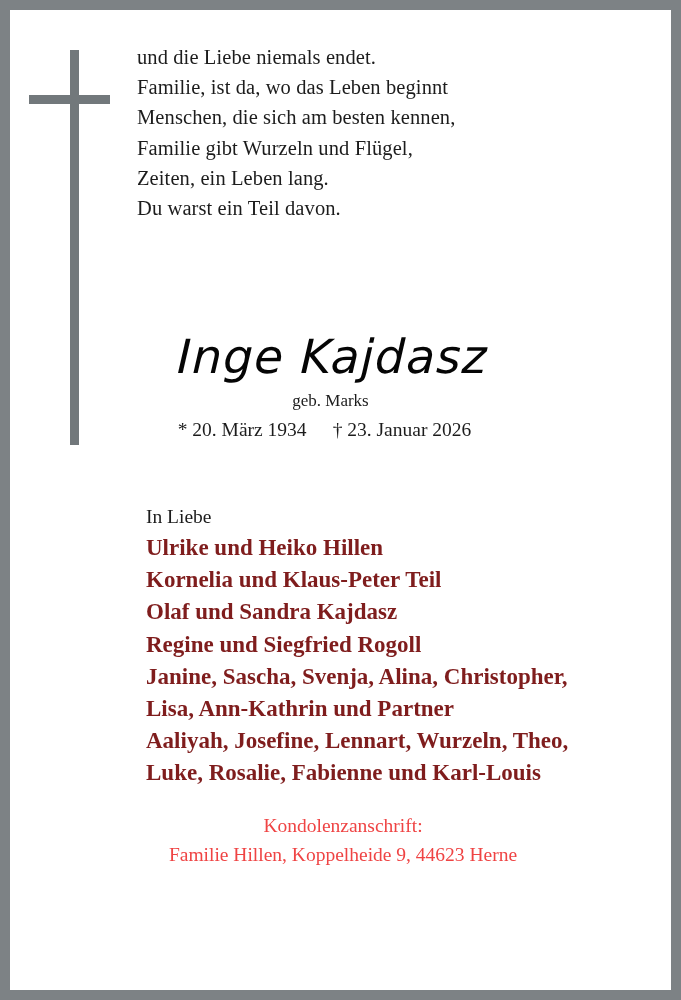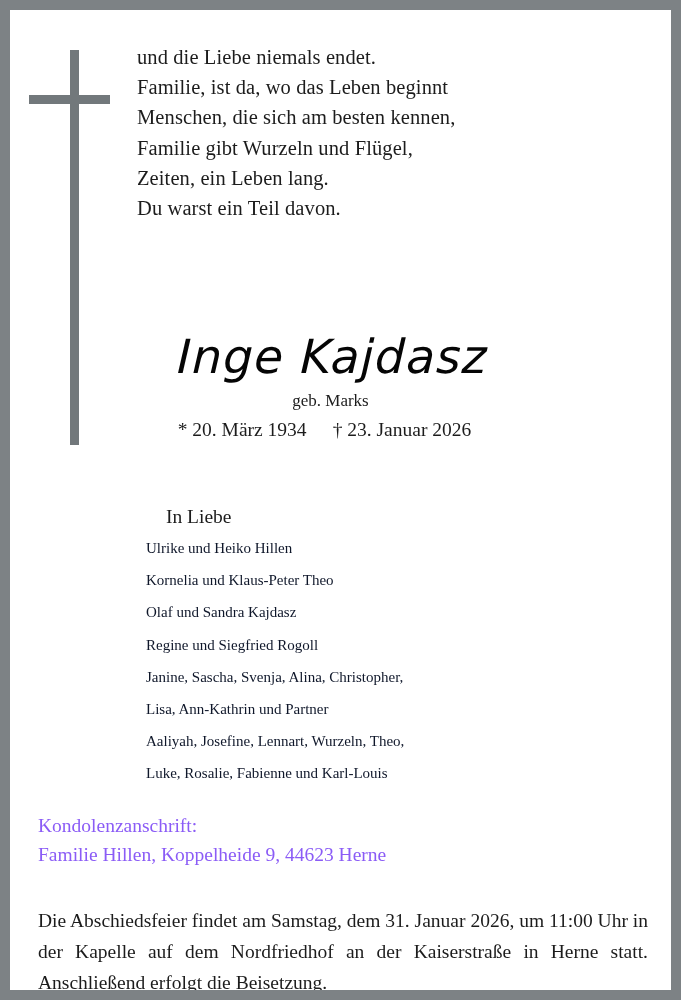--- a/index.html
+++ b/index.html
@@ -112,42 +112,42 @@
     position: absolute;
     left: 136px;
     top: 492px;
     width: 520px;
   }
   .mourn-intro {
     font-size: 19.5px;
     line-height: 30px;
     color: #1c1c1c;
     white-space: nowrap;
-    margin-left: 20px;
   }
   .mourn-name {
-    font-size: 15px;
+    font-size: 23px;
     line-height: 32.2px;
-    font-weight: normal;
-    color: #0f172a;
+    font-weight: bold;
+    color: #7f1d1d;
     white-space: nowrap;
   }
 
   
   .address {
     position: absolute;
     left: 28px;
     top: 801px;
     width: 610px;
   }
   .address-line {
     font-size: 19.5px;
     line-height: 29px;
-    color: #8b5cf6;
-    white-space: nowrap;
+    color: #ef4444;
+    white-space: nowrap;
+    text-align: center;
   }
 
   
   .service {
     position: absolute;
     left: 28px;
     top: 895px;
     width: 610px;
   }
   .service-text {
@@ -181,32 +181,29 @@
 
     <div class="name-block">
       <div class="deceased-name">Inge Kajdasz</div>
       <div class="maiden-name">geb. Marks</div>
       <div class="dates"><span>* 20. März 1934</span><span class="gap"></span><span>† 23. Januar 2026</span></div>
     </div>
 
     <div class="mourners">
       <div class="mourn-intro">In Liebe</div>
       <div class="mourn-name">Ulrike und Heiko Hillen</div>
-      <div class="mourn-name">Kornelia und Klaus-Peter Theo</div>
+      <div class="mourn-name">Kornelia und Klaus-Peter Teil</div>
       <div class="mourn-name">Olaf und Sandra Kajdasz</div>
       <div class="mourn-name">Regine und Siegfried Rogoll</div>
       <div class="mourn-name">Janine, Sascha, Svenja, Alina, Christopher,</div>
       <div class="mourn-name">Lisa, Ann-Kathrin und Partner</div>
       <div class="mourn-name">Aaliyah, Josefine, Lennart, Wurzeln, Theo,</div>
       <div class="mourn-name">Luke, Rosalie, Fabienne und Karl-Louis</div>
     </div>
 
     <div class="address">
       <div class="address-line">Kondolenzanschrift:</div>
       <div class="address-line">Familie Hillen, Koppelheide 9, 44623 Herne</div>
     </div>
 
-    <div class="service">
-      <div class="service-text">Die Abschiedsfeier findet am Samstag, dem 31. Januar 2026, um 11:00 Uhr in der Kapelle auf dem Nordfriedhof an der Kaiserstraße in Herne statt. Anschließend erfolgt die Beisetzung.</div>
-    </div>
 
   </div>
 </div>
 
 </body></html>

